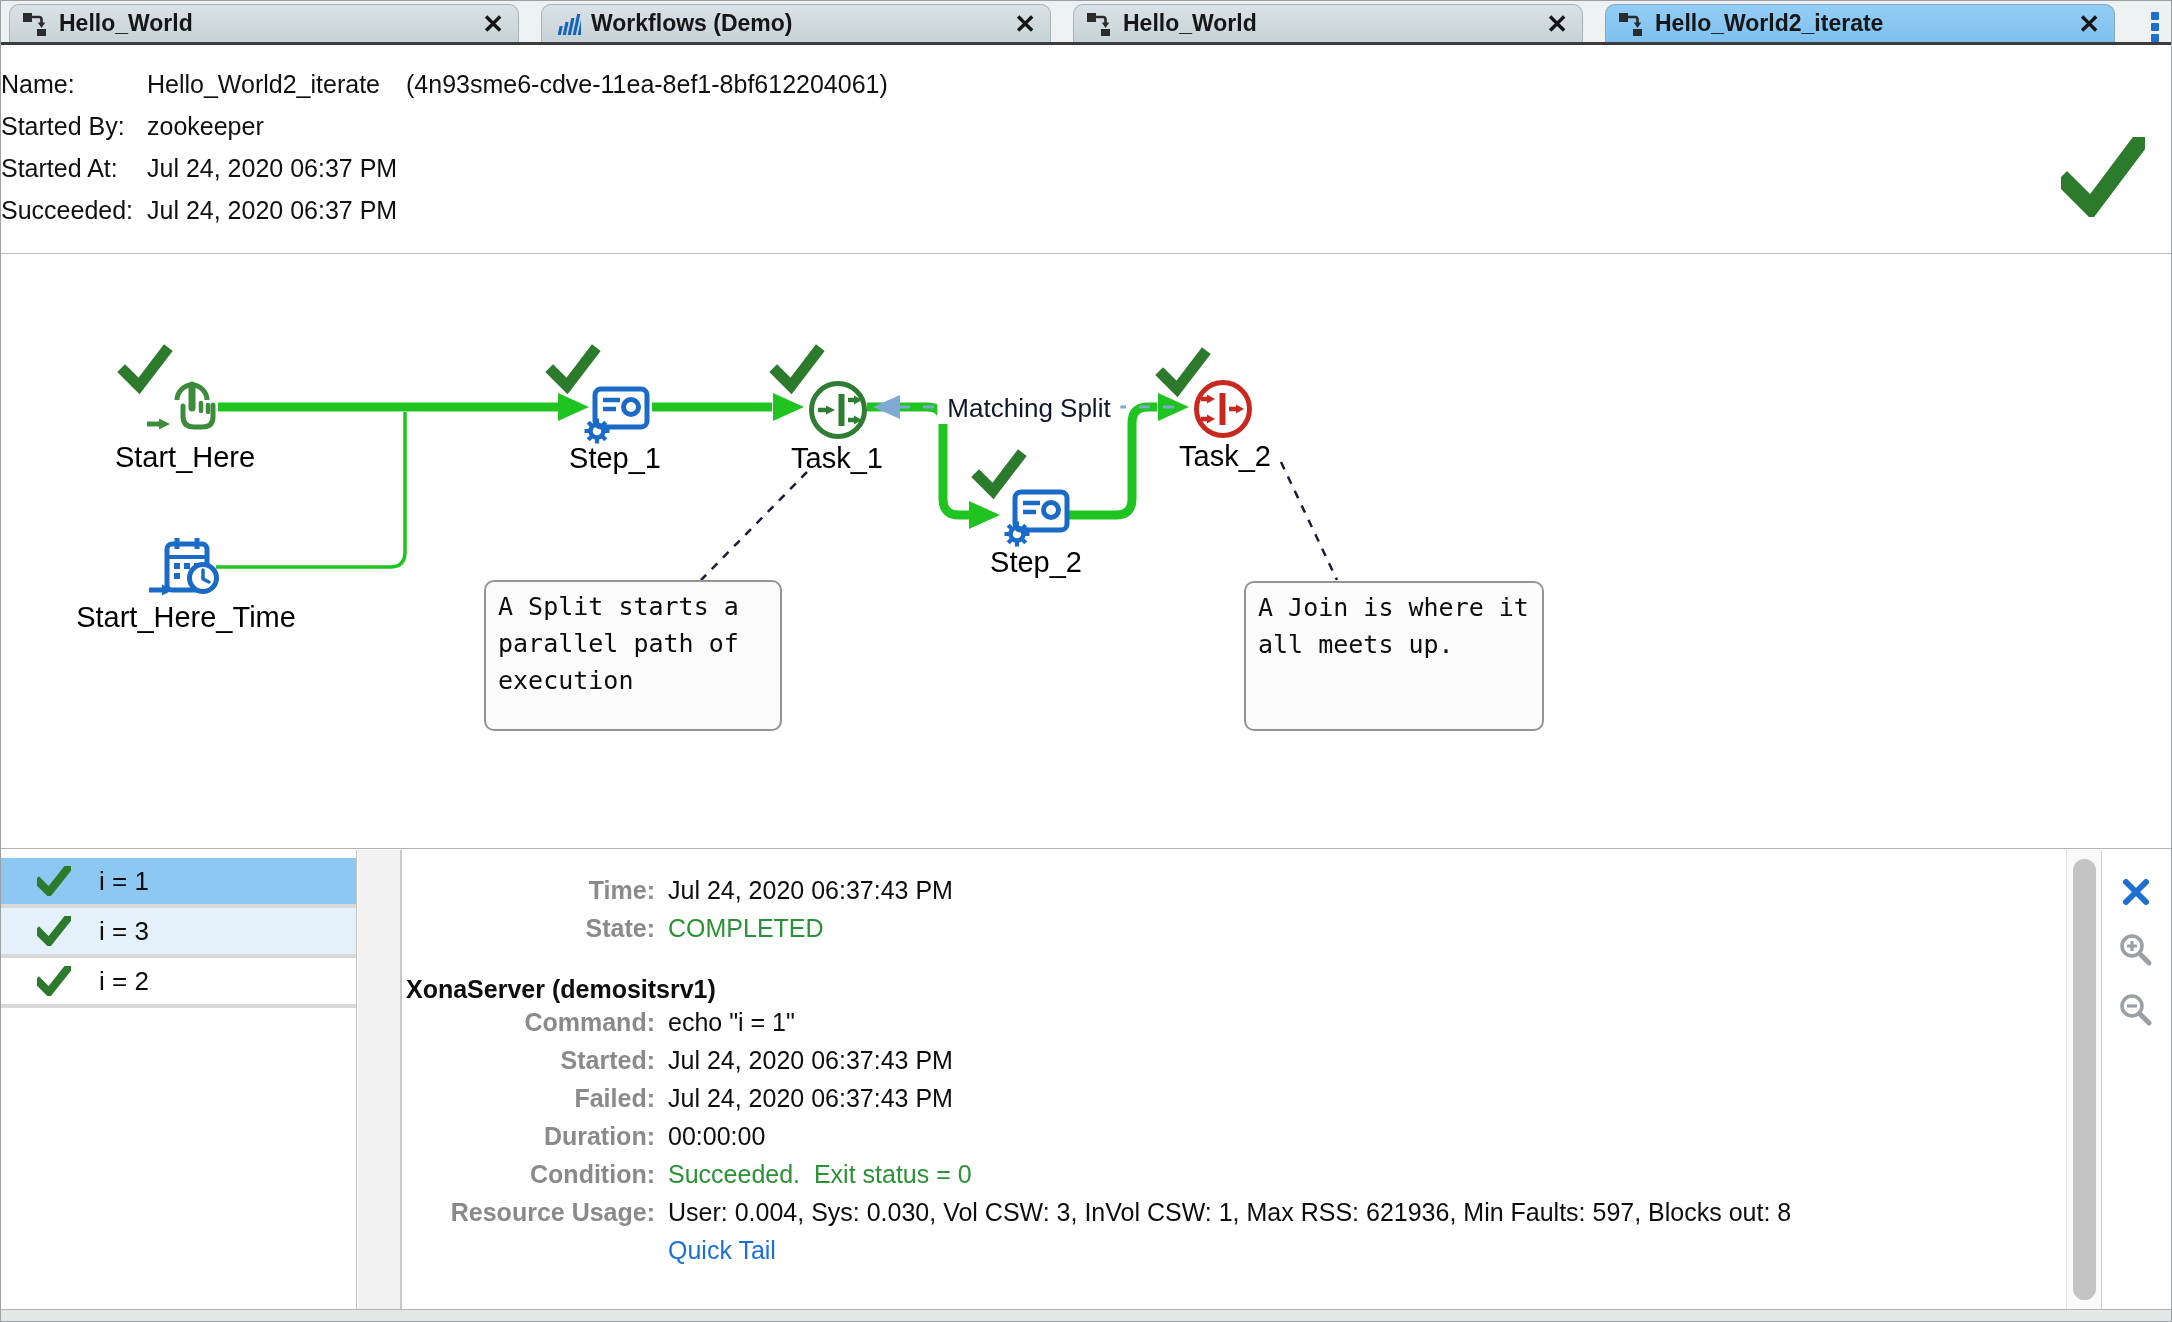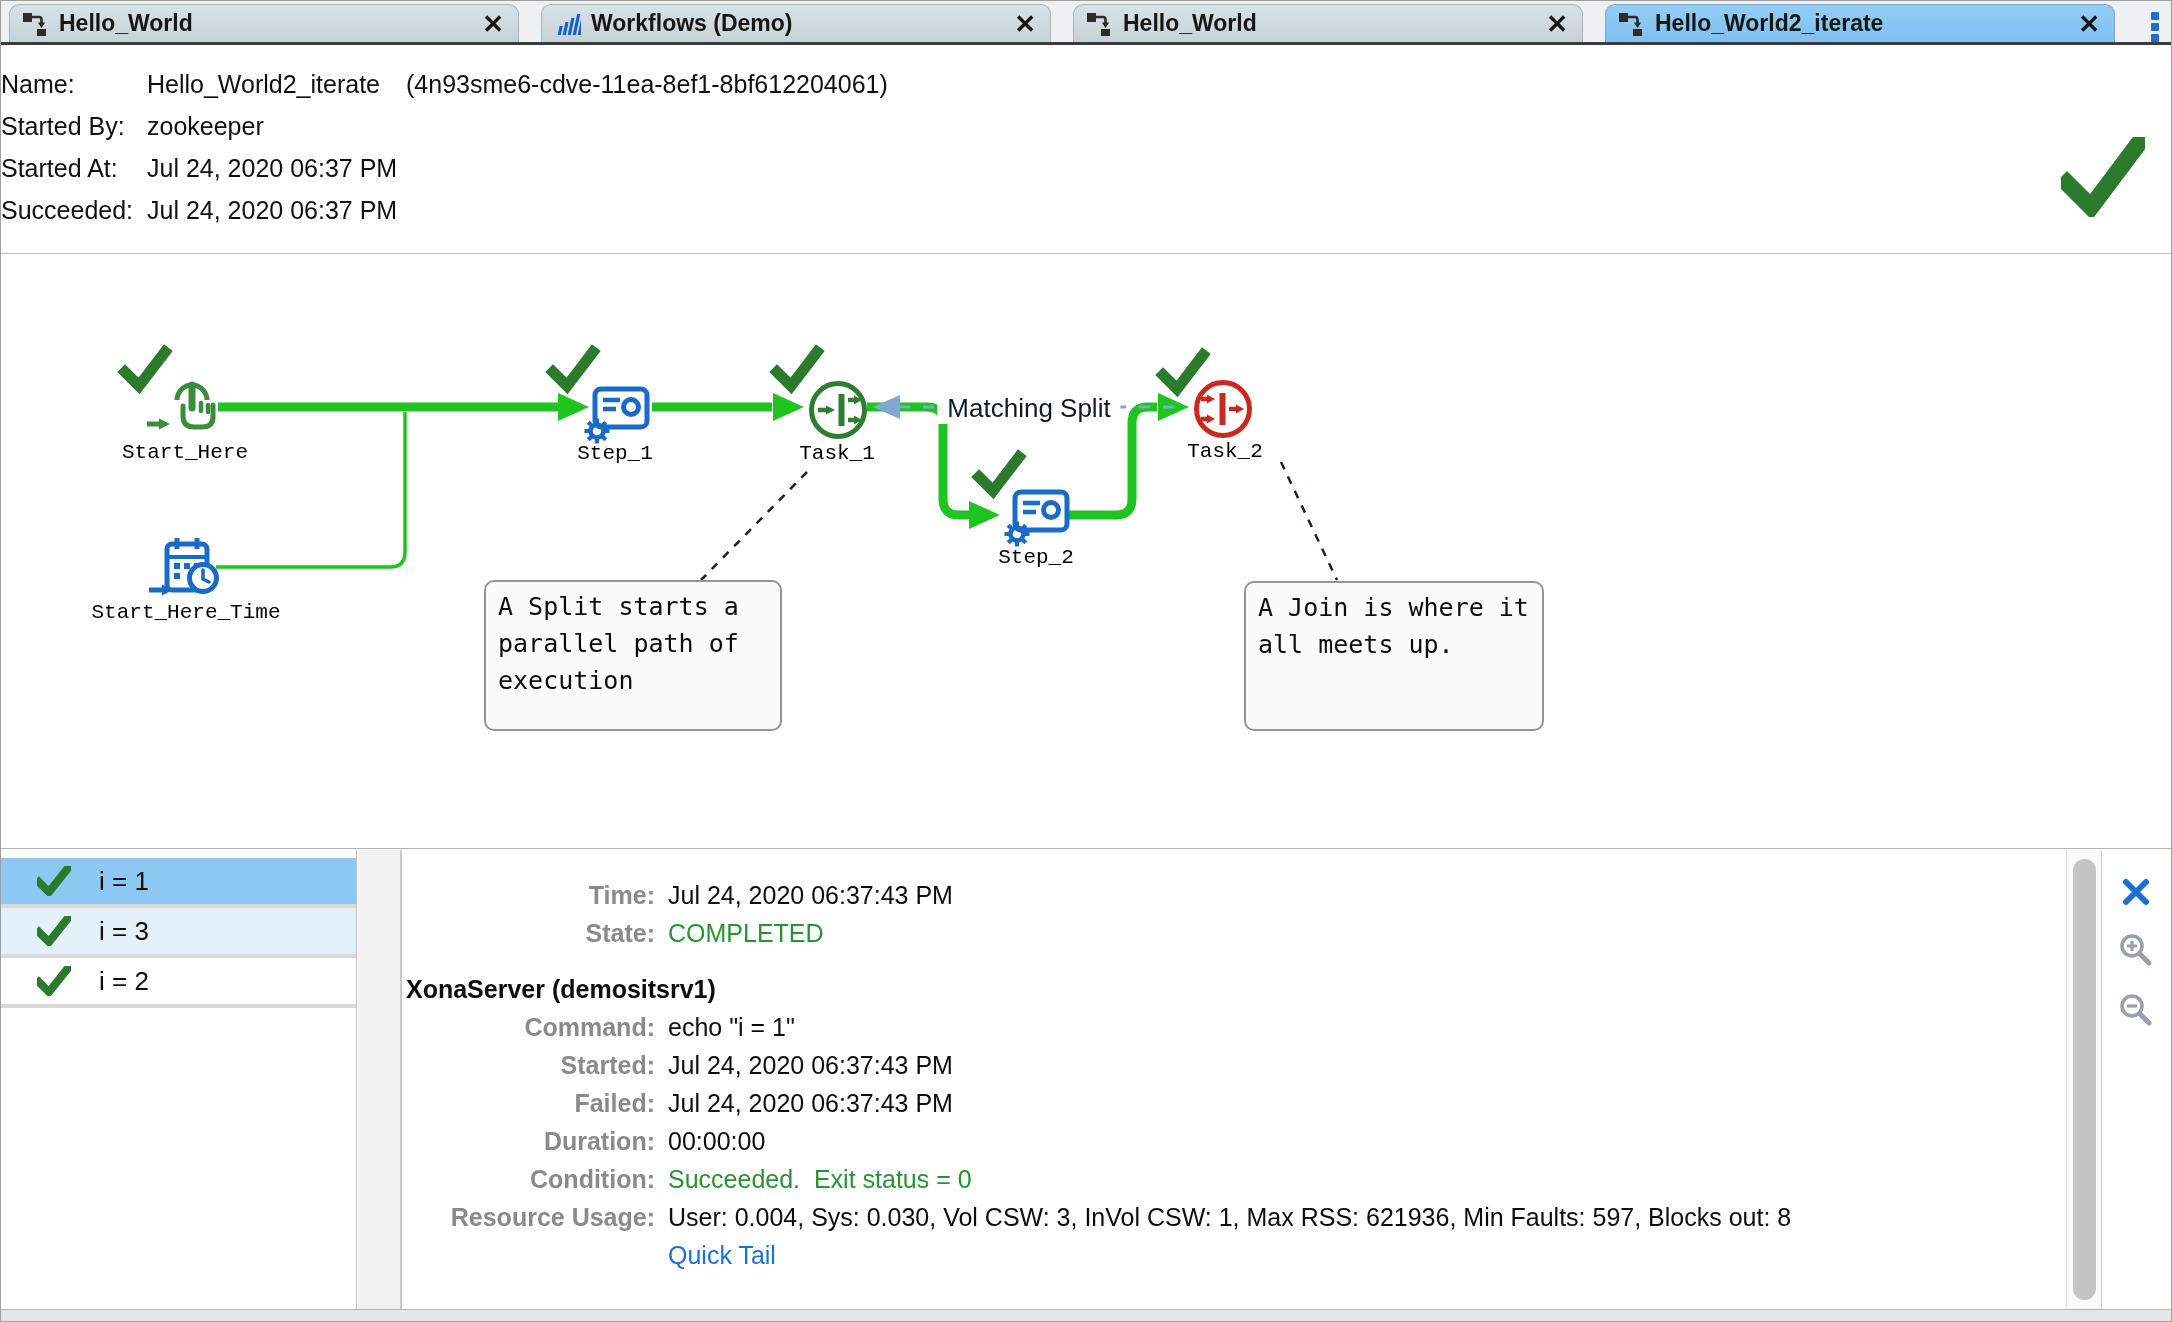--- a/index.html
+++ b/index.html
@@ -31,21 +31,21 @@
   .irow { display:flex; height:42px; align-items:center; font-size:25px; color:#101010; }
   .ilabel { width:146px; padding-left:0; flex:none; }
   .val-name { margin-right:26px; }
   .bigcheck { position:absolute; right:26px; top:92px; }
 
   
   .canvas { position:absolute; left:0; top:253px; width:2170px; height:595px;
             background:#fff; border-bottom:1px solid #b0b4b6; }
   .canvas svg.bg { position:absolute; left:0; top:0; }
   .nlabel { position:absolute; transform:translateX(-50%); white-space:nowrap;
-            font-family:Liberation Mono, monospace; font-size:21px; color:#000; }
+            font-family:Liberation Sans, sans-serif; font-size:29px; color:#000; }
   .mslabel { position:absolute; left:1028px; top:139px; transform:translateX(-50%);
              background:#fff; padding:0 10px; font-size:26px; color:#0f172a;
              white-space:nowrap; }
   .note { position:absolute; border:2px solid #949494; border-radius:10px;
           background:#fbfbfb; padding:6px 12px; font-family:"DejaVu Sans Mono", monospace;
           font-size:25px; line-height:37px; color:#0c0c0c; }
   .note1 { left:483px; top:326px; width:298px; height:151px; }
   .note2 { left:1243px; top:327px; width:300px; height:150px; }
 
   
@@ -55,21 +55,21 @@
   .iter { height:50px; display:flex; align-items:center; padding-left:36px;
           border-bottom:4px solid #d9d9d9; font-size:26px; color:#0d0d0d; cursor:default; }
   .iter.sel  { background:#8cc8f2; }
   .iter.alt  { background:#e4f1fb; }
   .iter svg { margin-right:28px; flex:none; }
   .gapstrip { position:absolute; left:357px; top:0; width:44px; height:459px;
               background:#f1f1f1; border-right:2px solid #c8c8c8; }
 
   .details { position:absolute; left:403px; top:0; width:1662px; height:459px;
              background:#fff; padding-top:26px; overflow:hidden; }
-  .drow { display:flex; height:38px; align-items:center; font-size:25px; }
+  .drow { display:flex; height:38px; font-size:25px; }
   .dlabel { width:251px; text-align:right; font-weight:bold; color:#8a8a8a; flex:none; }
   .dval { margin-left:13px; color:#0d0d0d; white-space:pre-wrap; }
   .dval.green { color:#2a9235; }
   .dval.link  { color:#1b6fd8; cursor:pointer; }
   .dheading { height:38px; display:flex; align-items:center; font-size:25px;
               font-weight:bold; color:#0d0d0d; padding-left:2px; }
   .dspacer { height:18px; }
 
   .vscroll { position:absolute; left:2065px; top:0; width:36px; height:459px;
              background:#fafafa; border-left:1px solid #e0e0e0; border-right:1px solid #cfcfcf; }

